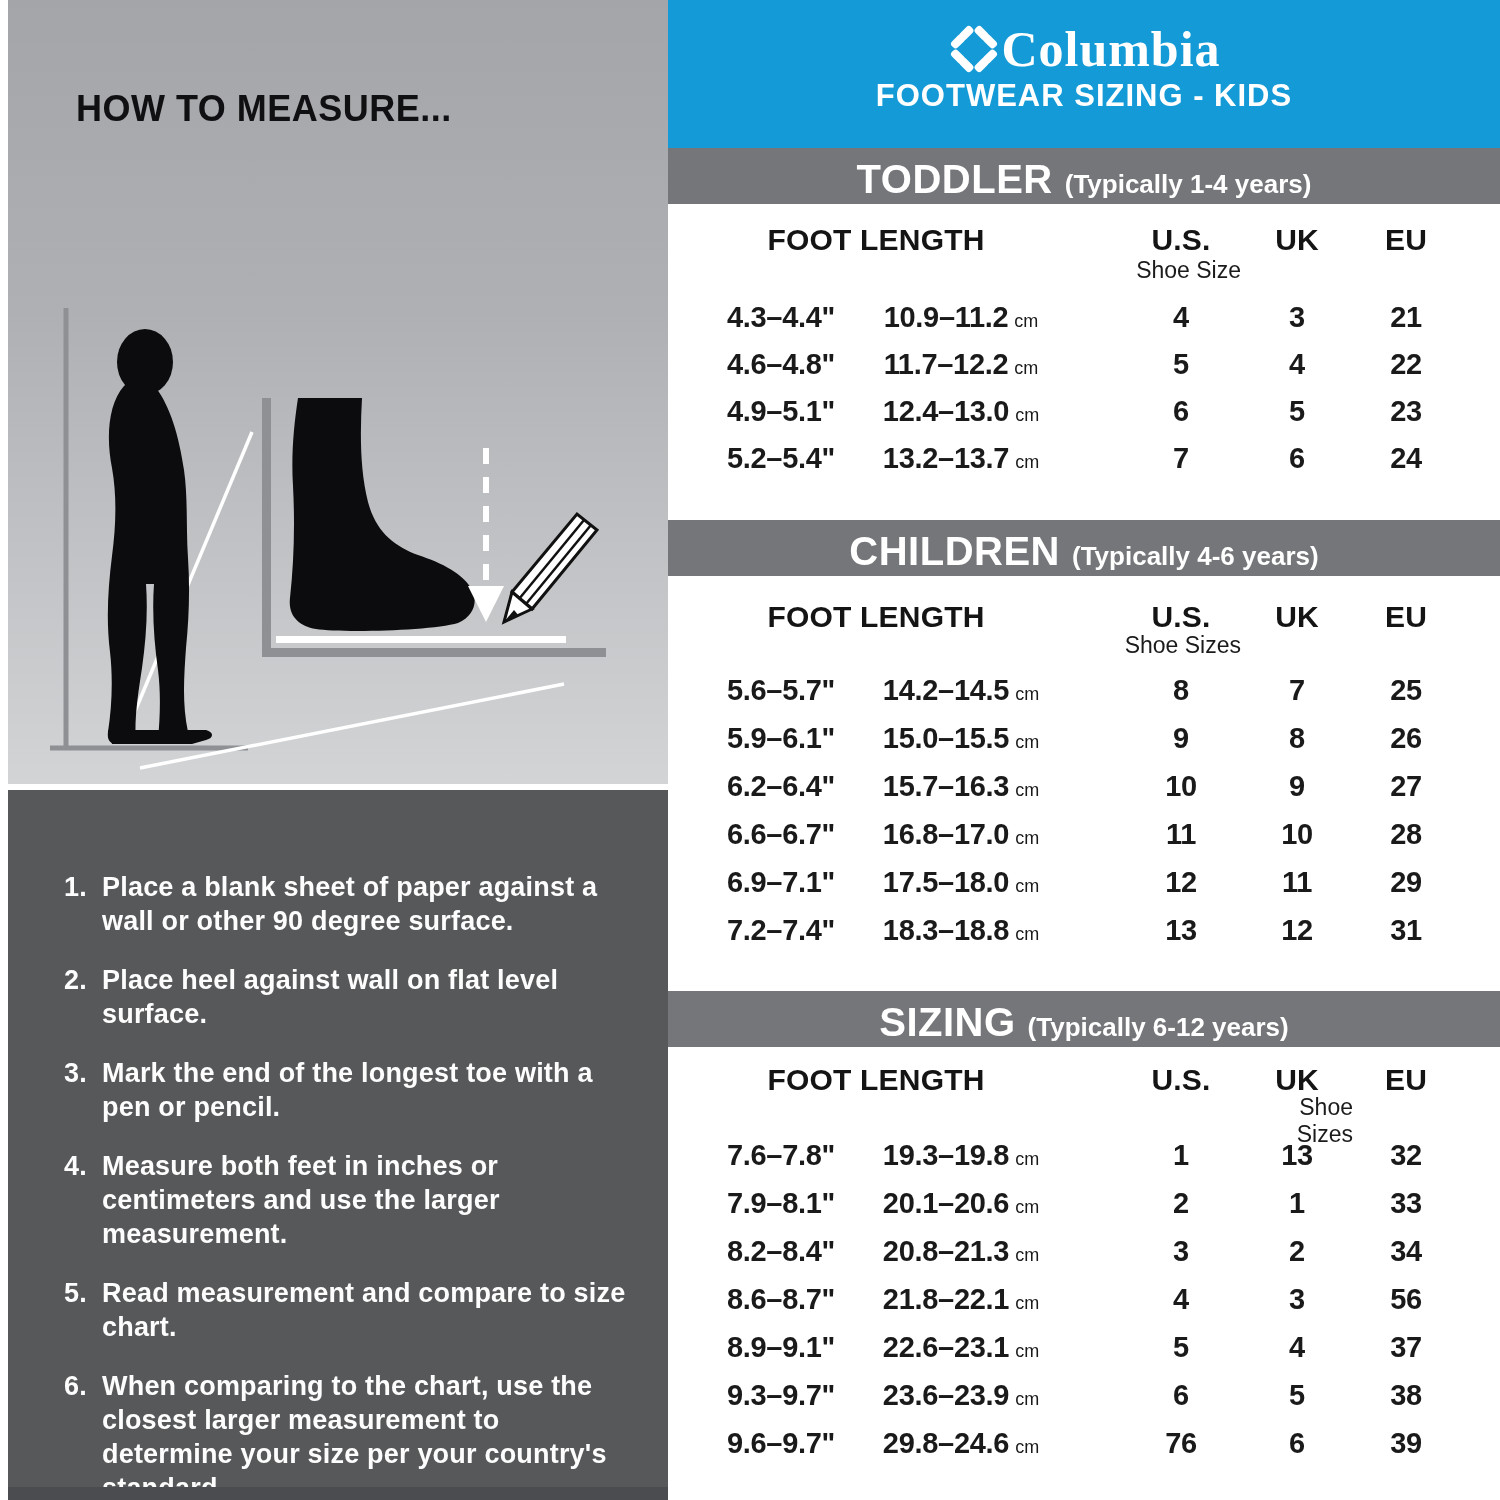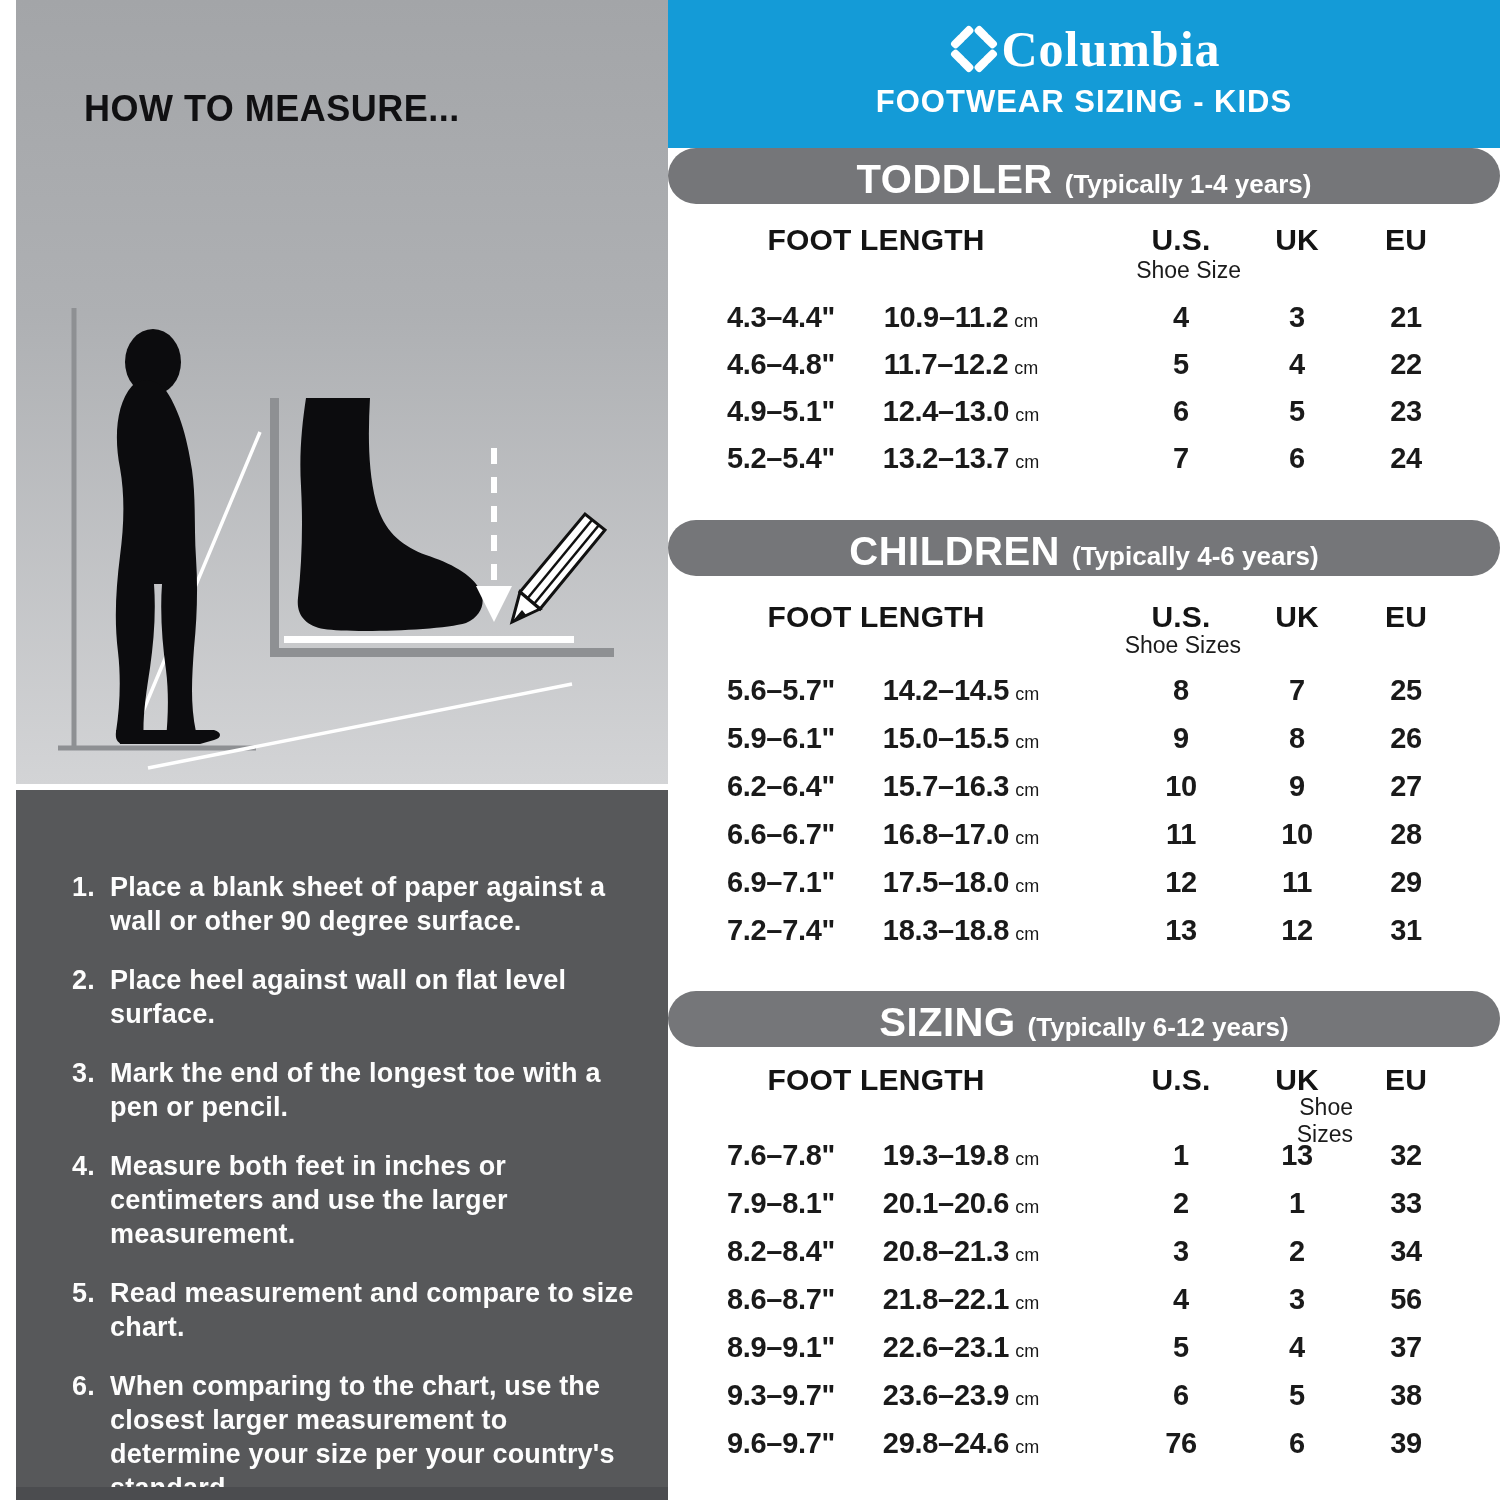--- a/index.html
+++ b/index.html
@@ -1,21 +1,21 @@
 <!DOCTYPE html>
 <html><head>
 <meta charset="utf-8">
 <style>
   html,body{margin:0;padding:0;}
   body{
     width:1500px;height:1500px;position:relative;overflow:hidden;
     font-family:"Liberation Sans", sans-serif;background:#fff;
   }
   
-  .left-panel{position:absolute;left:16px;top:0;width:668px;height:1178px;}
+  .left-panel{position:absolute;left:8px;top:0;width:668px;height:1178px;}
   .measure-area{
     position:absolute;left:0;top:0;width:668px;height:784px;
     background:linear-gradient(180deg,#a3a5a8 0%,#aeb0b3 40%,#d3d4d6 100%);
   }
   .howto-title{
     position:absolute;left:68px;top:88px;
     font-size:36px;font-weight:bold;color:#101012;letter-spacing:.5px;
   }
   .illu{position:absolute;left:0;top:270px;width:668px;height:514px;}
   .instructions{
@@ -32,24 +32,24 @@
   
   .right-panel{position:absolute;left:668px;top:0;width:832px;height:1500px;background:#ffffff;}
   .blue-header{
     position:absolute;left:0;top:0;width:100%;height:148px;background:#149bd7;
     display:flex;flex-direction:column;align-items:center;justify-content:flex-start;
   }
   .logo-row{display:flex;align-items:center;gap:0;margin-top:20px;}
   .logo-word{
     font-family:"Liberation Serif", serif;font-weight:bold;font-size:50px;color:#ffffff;letter-spacing:1px;
   }
-  .fw-title{margin-top:6px;color:#ffffff;font-size:31px;font-weight:bold;letter-spacing:1px;}
+  .fw-title{color:#ffffff;font-size:31px;font-weight:bold;letter-spacing:1px;}
   .band{
     position:absolute;left:0;width:100%;height:56px;background:#757679;
-    display:flex;align-items:baseline;justify-content:center;gap:12px;color:#fff;border-radius:28px;
+    display:flex;align-items:baseline;justify-content:center;gap:12px;color:#fff;
   }
   .band .inner{display:flex;align-items:baseline;gap:12px;padding-top:9px;}
   .bname{font-size:40px;font-weight:bold;letter-spacing:.5px;}
   .bage{font-size:26px;font-weight:bold;}
   #band-toddler{top:148px;} #band-children{top:520px;} #band-youth{top:991px;}
   .grid{
     display:grid;
     grid-template-columns:25px 160px 10px 180px 70px 120px 112px 106px 1fr;
     align-items:center;
   }

